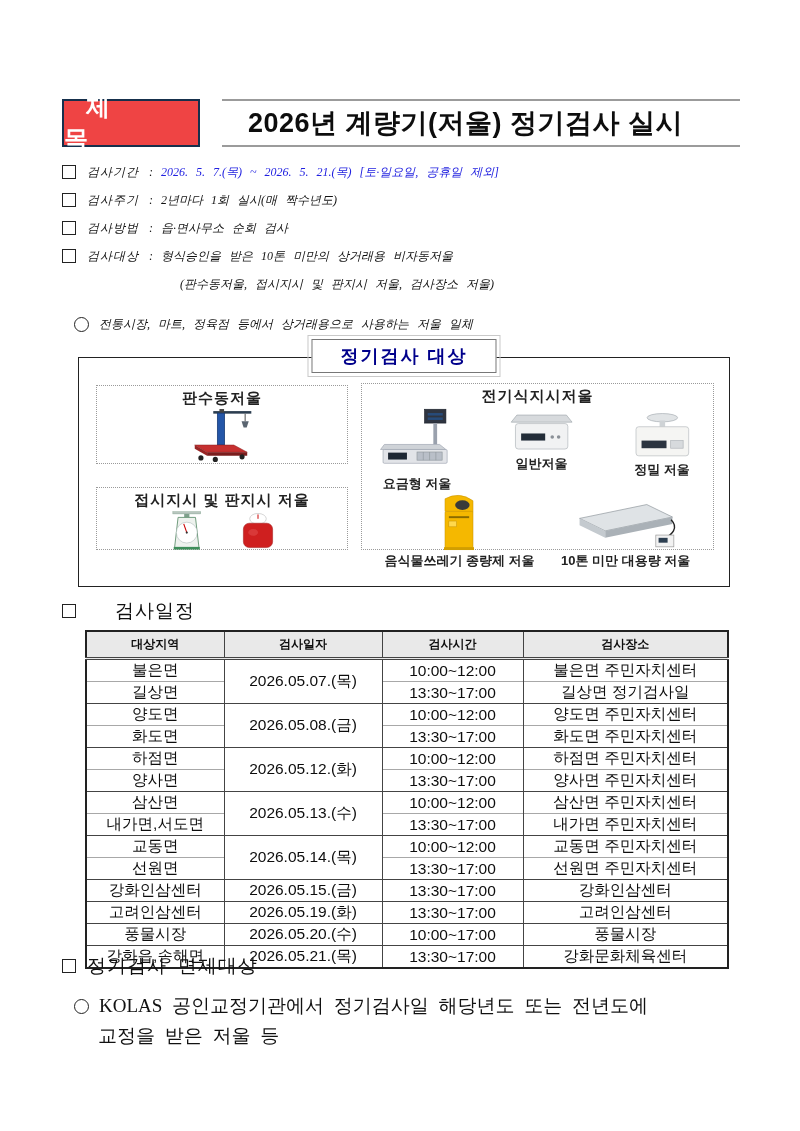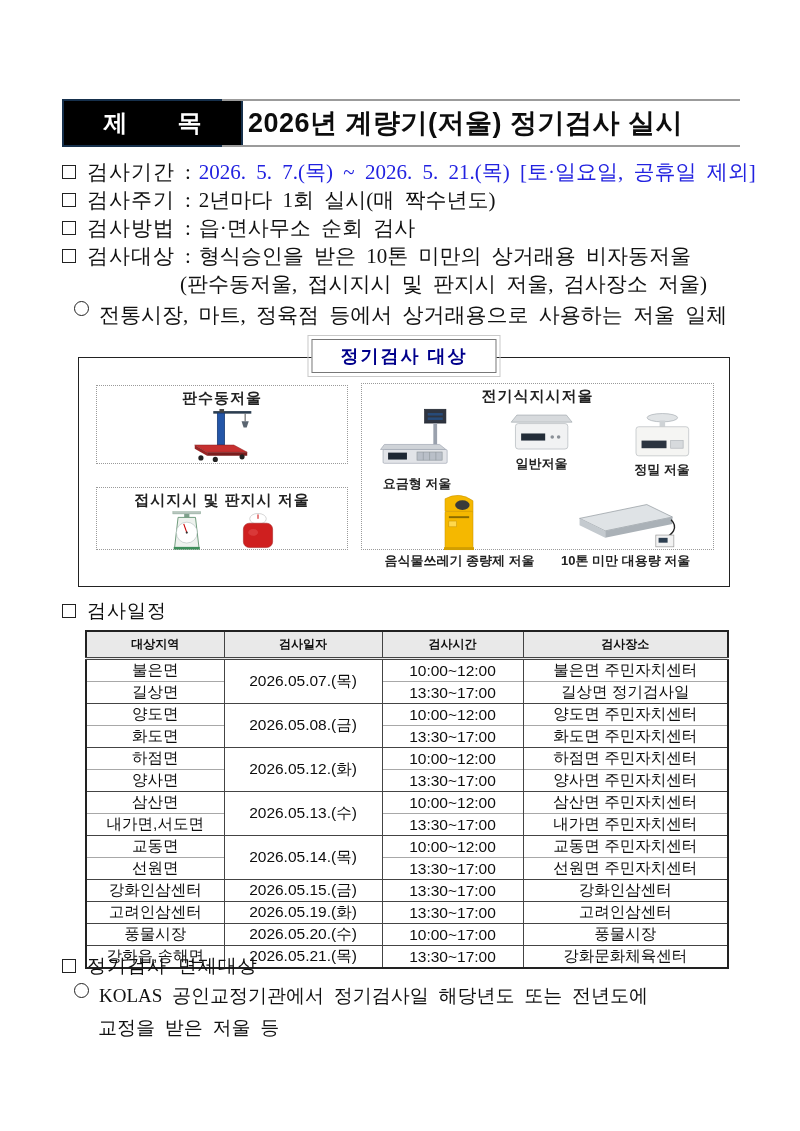--- a/index.html
+++ b/index.html
@@ -1,40 +1,40 @@
 <!DOCTYPE html>
 <html><head>
 <meta charset="utf-8">
 <style>
   html,body{margin:0;padding:0;background:#ffffff;}
   .page{position:relative;width:800px;height:1131px;background:#fff;overflow:hidden;
         font-family:"Liberation Serif","DejaVu Serif",serif;color:#111;}
 
   
   .title-block{position:absolute;top:99px;left:62px;width:678px;height:48px;}
-  .title-label-box{position:absolute;left:0;top:0;width:181px;height:48px;
-        background:#000000;border:2px solid #16304c;box-sizing:border-box;
+  .title-label-box{position:absolute;left:0;top:0;width:138px;height:48px;
+        background:#ef4444;border:2px solid #16304c;box-sizing:border-box;
         display:flex;align-items:center;justify-content:center;
         color:#fff;font-size:24px;font-weight:bold;letter-spacing:22px;text-indent:22px;}
   .title-main{position:absolute;left:160px;top:0;width:518px;height:48px;
         border-top:2px solid #9b9b9b;border-bottom:2px solid #9b9b9b;box-sizing:border-box;
         display:flex;align-items:center;padding-left:26px;
         font-family:"Liberation Sans","DejaVu Sans",sans-serif;
         font-weight:bold;font-size:27px;color:#0d0d0d;letter-spacing:0.5px;}
 
   
-  .info-block{position:absolute;top:158px;left:62px;width:690px;font-size:21px;word-spacing:5px;}
+  .info-block{position:absolute;top:158px;left:62px;width:690px;font-size:12px;word-spacing:5px;font-style:italic;}
   .info-line{height:28px;display:flex;align-items:center;white-space:nowrap;}
   .sq{display:inline-block;width:12px;height:12px;border:1.6px solid #222;margin-right:11px;flex:0 0 auto;}
   .circ{display:inline-block;width:13px;height:13px;border:1.6px solid #222;border-radius:50%;margin-right:10px;flex:0 0 auto;}
   .lbl{letter-spacing:1px;}
   .colon{margin:0 8px 0 10px;}
   .blue{color:#2222e0;}
   .cont-line{height:28px;display:flex;align-items:center;padding-left:118px;white-space:nowrap;}
-  .note-line{height:30px;display:flex;align-items:flex-start;padding-left:12px;margin-top:3px;white-space:nowrap;}
+  .note-line{height:30px;display:flex;align-items:center;padding-left:12px;margin-top:11px;white-space:nowrap;}
 
   
   .diagram{position:absolute;top:357px;left:78px;width:652px;height:230px;
         border:1.6px solid #222;box-sizing:border-box;background:#fff;
         font-family:"Liberation Sans","DejaVu Sans",sans-serif;}
   .diagram-title{position:absolute;top:-19px;left:50%;transform:translateX(-50%);
         background:#fff;border:1px solid #777;outline:1px solid #c9c9c9;outline-offset:3px;
         padding:4px 28px;font-size:18px;font-weight:bold;color:#00008b;
         letter-spacing:2px;white-space:nowrap;}
   .dashed-box{position:absolute;border:1px dotted #9a9a9a;box-sizing:border-box;text-align:center;}
@@ -43,21 +43,21 @@
   .box-right{left:282px;top:25px;width:353px;height:167px;}
   .box-label{font-size:15px;font-weight:bold;color:#222;margin-top:3px;letter-spacing:1px;}
   .img-row{display:flex;justify-content:center;align-items:flex-end;}
   .right-row1{display:flex;justify-content:space-between;padding:2px 16px 0 16px;}
   .right-row2{display:flex;justify-content:center;gap:26px;margin-top:0;}
   .fig{display:flex;flex-direction:column;align-items:center;}
   .fig-label{font-size:13px;font-weight:bold;color:#222;margin-top:1px;white-space:nowrap;}
 
   
   .schedule-heading{position:absolute;top:598px;left:62px;display:flex;align-items:center;
-        font-size:19px;letter-spacing:1px;}
+        font-size:19px;letter-spacing:1px;gap:28px;}
   table.schedule{position:absolute;top:630px;left:85px;border-collapse:collapse;
         border:2px solid #222;font-family:"Liberation Sans","DejaVu Sans",sans-serif;
         font-size:15.5px;color:#0d0d0d;table-layout:fixed;}
   table.schedule th{background:#e9e9e9;border:1px solid #444;border-bottom:3px double #444;
         height:25px;font-size:12px;font-weight:bold;padding:0;}
   table.schedule td{border-left:1px solid #444;border-right:1px solid #444;
         height:20.5px;text-align:center;padding:0;white-space:nowrap;overflow:hidden;}
   tr.gstart td{border-top:1px solid #444;}
   tr.ginner td{border-top:1px solid #a8a8a8;}
 

